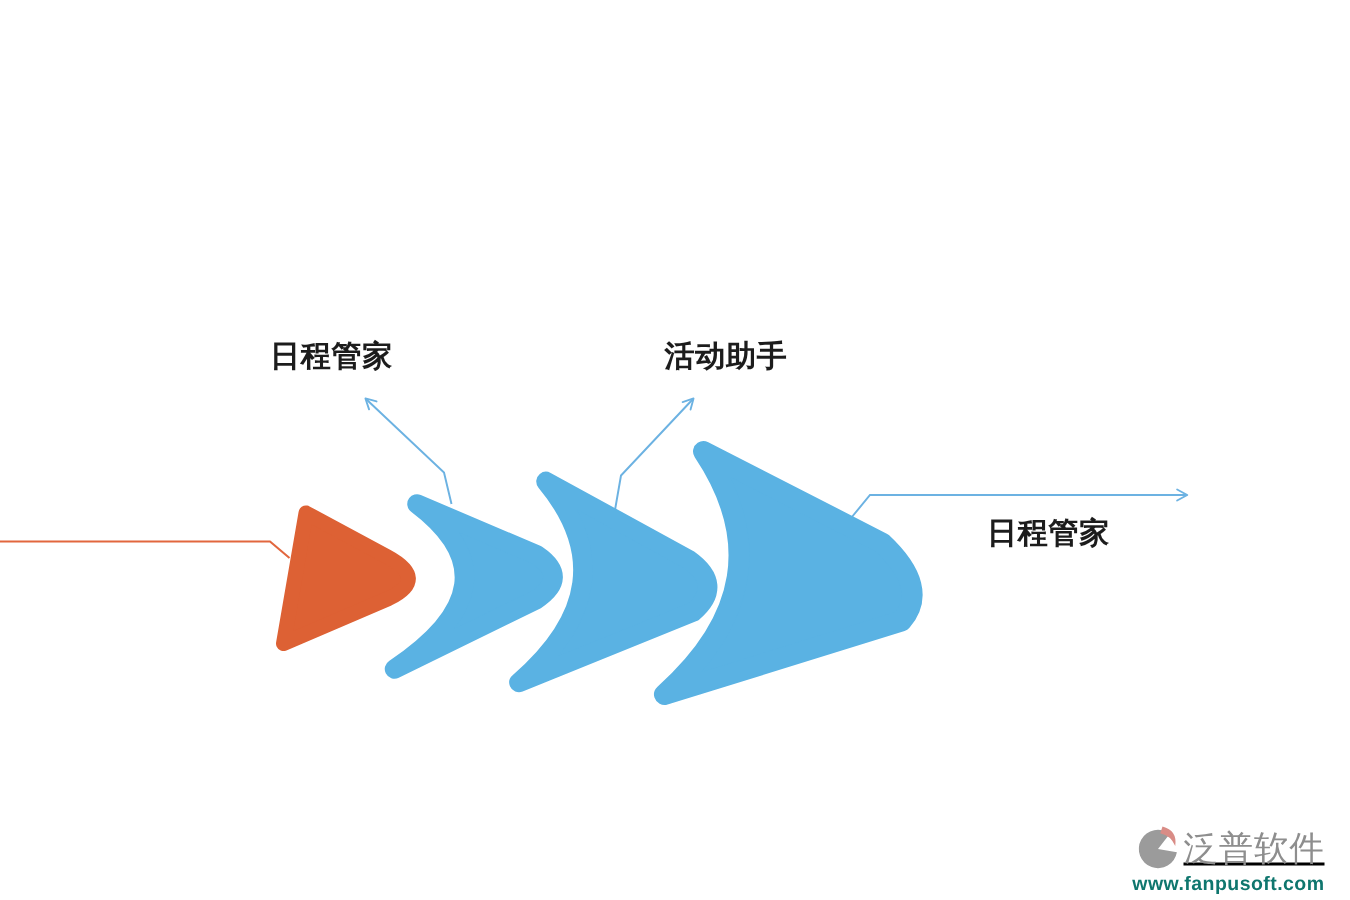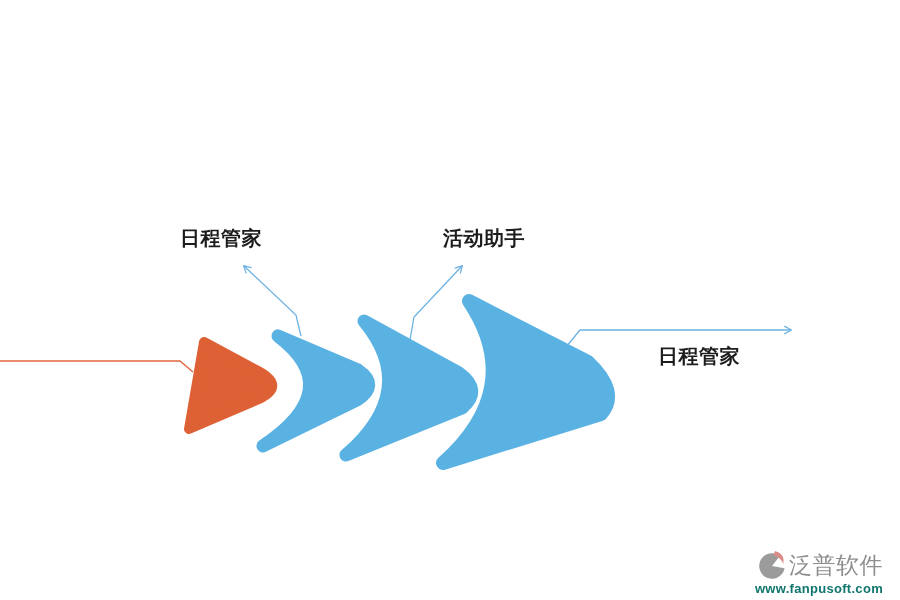--- a/index.html
+++ b/index.html
@@ -33,20 +33,21 @@
     right: 9px;
     bottom: 4px;
     display: flex;
     flex-direction: column;
     align-items: flex-end;
   }
   .wm-row {
     display: flex;
     align-items: center;
     gap: 2px;
+    text-decoration: underline;
   }
   .wm-brand {
     font-size: 23px;
     color: #8e8e8e;
     letter-spacing: 0.5px;
     line-height: 26px;
     white-space: nowrap;
   }
   .wm-url {
     font-size: 13px;

